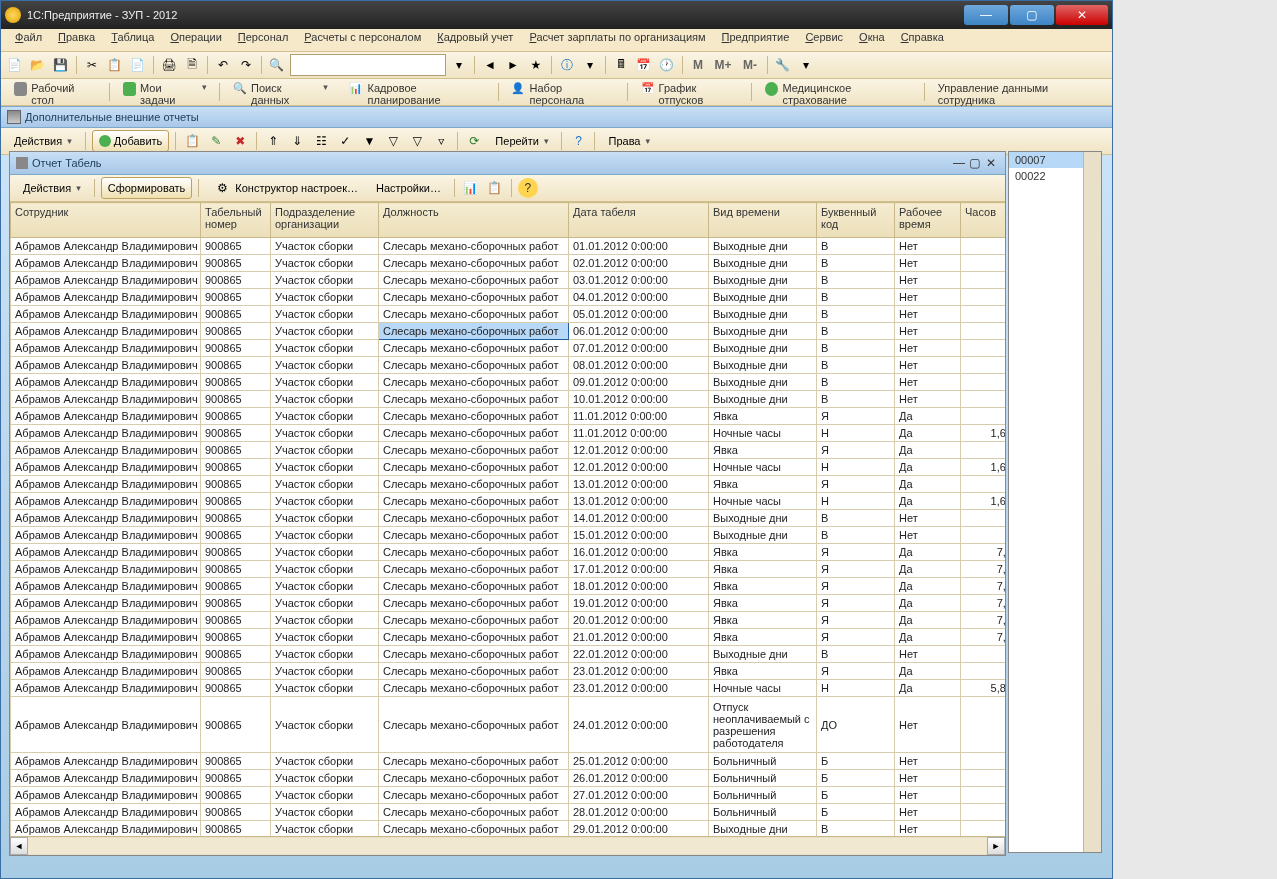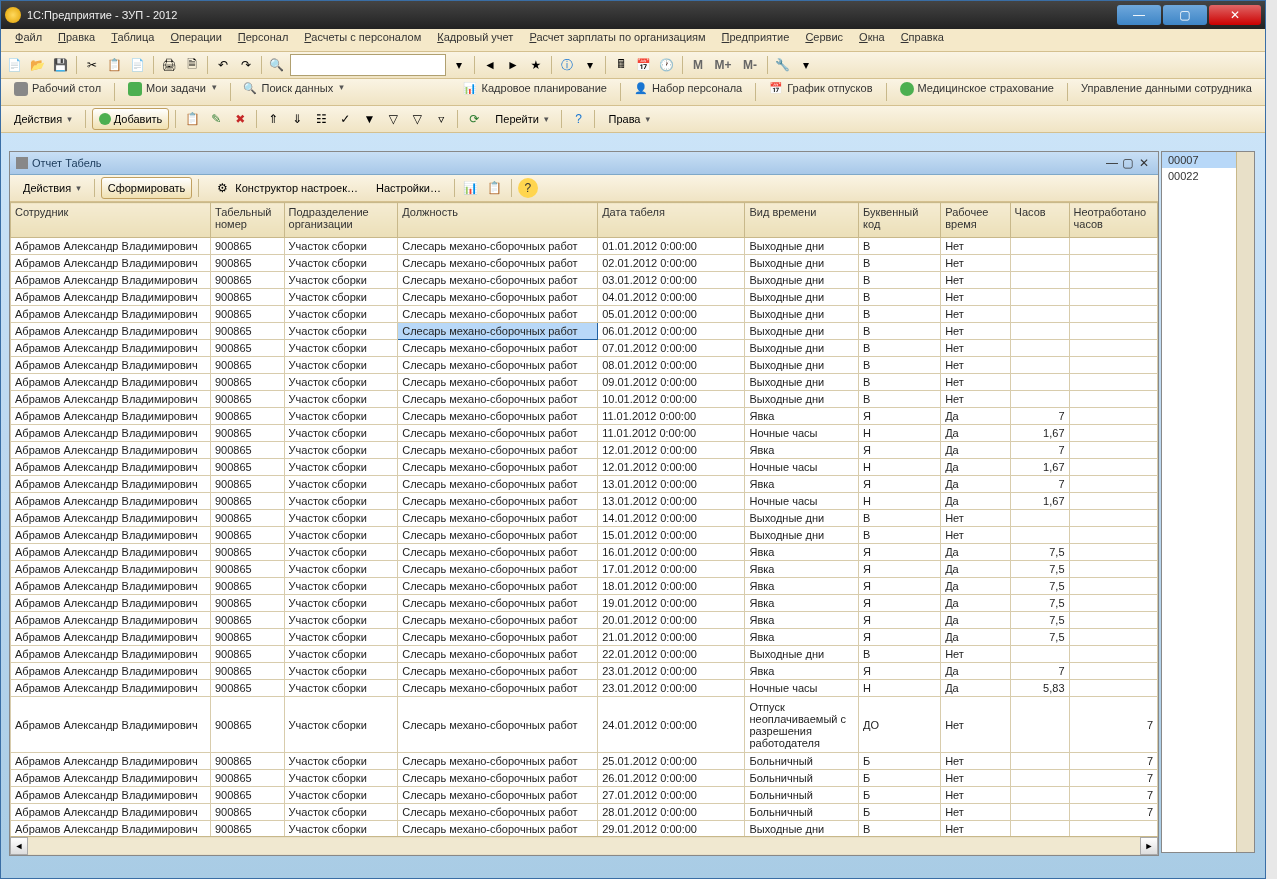--- a/index.html
+++ b/index.html
@@ -1,16 +1,16 @@
 <!DOCTYPE html>
 <html><head>
 <meta charset="utf-8">
 <style>
 html,body{margin:0;padding:0;font-family:Tahoma,Arial,sans-serif;font-size:11px;background:#e8e8e8;overflow:hidden}
-.window{width:1266px;height:879px;background:linear-gradient(#e5f1fb,#cfe7fa 5%,#bdd8f0 50%,#a9cce5);border:1px solid #3a6ea5;position:relative;box-sizing:border-box}
+.window{width:1113px;height:879px;background:linear-gradient(#e5f1fb,#cfe7fa 5%,#bdd8f0 50%,#a9cce5);border:1px solid #3a6ea5;position:relative;box-sizing:border-box}
 .titlebar{height:28px;background:linear-gradient(#444,#222);display:flex;align-items:center;padding:0 4px;color:#eee}
 .titlebar .yellow{width:16px;height:16px;border-radius:50%;background:radial-gradient(#ffd95e,#e0a000);margin-right:6px}
 .titlebar .spacer{flex:1}
 .winbtn{width:44px;height:20px;margin-left:2px;border-radius:3px;background:linear-gradient(#6fa8dc,#3d85c6);display:flex;align-items:center;justify-content:center;color:#fff;font-size:12px;cursor:pointer}
 .winbtn.close{background:linear-gradient(#e06666,#cc0000);width:52px}
 .menubar{height:22px;background:#f5e9c9;border-bottom:1px solid #d4c08f;display:flex;align-items:flex-start;padding:0 6px}
 .menubar span{padding:2px 8px;cursor:pointer;color:#333}
 .menubar span u{text-decoration:underline}
 .toolbar{height:26px;background:linear-gradient(#faf4e4,#f0e4c4);border-bottom:1px solid #d4c08f;display:flex;align-items:center;padding:0 4px;gap:3px}
 .tbtn{width:18px;height:18px;border:1px solid transparent;display:flex;align-items:center;justify-content:center;cursor:pointer;border-radius:2px;font-size:12px}
@@ -150,20 +150,24 @@
     <span class="navbtn">
         <span class="ic ic-green circle"></span>
         <span>Медицинское страхование</span>
       </span>
     <span class="sep"></span>
     <span class="navbtn">
         <span>Управление данными сотрудника</span>
       </span>
   </div>
 
+  <div class="subwindow-title">
+    <span class="ic"></span>
+    <span>Дополнительные внешние отчеты</span>
+  </div>
 
   <div class="actionbar">
     <span class="actbtn">
         <span>Действия</span>
         <span class="dropdown-arrow">▾</span>
       </span>
     <span class="sep"></span>
     <span class="actbtn primary">
         <span class="ic ic-green circle" style="width:12px;height:12px"></span>
         <span>Добавить</span>

